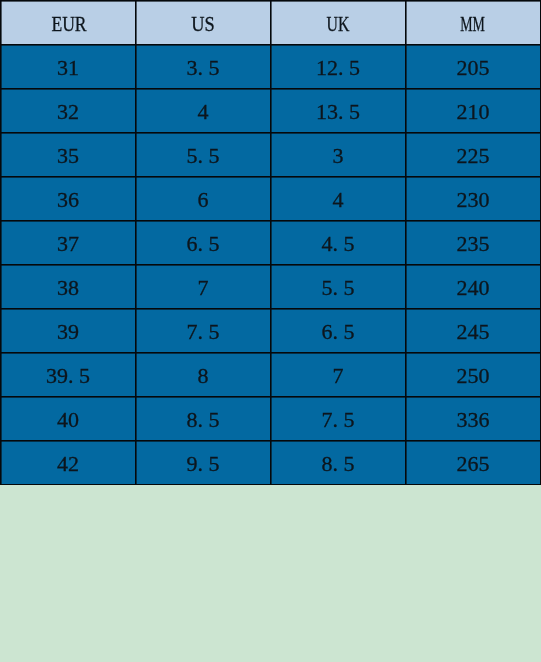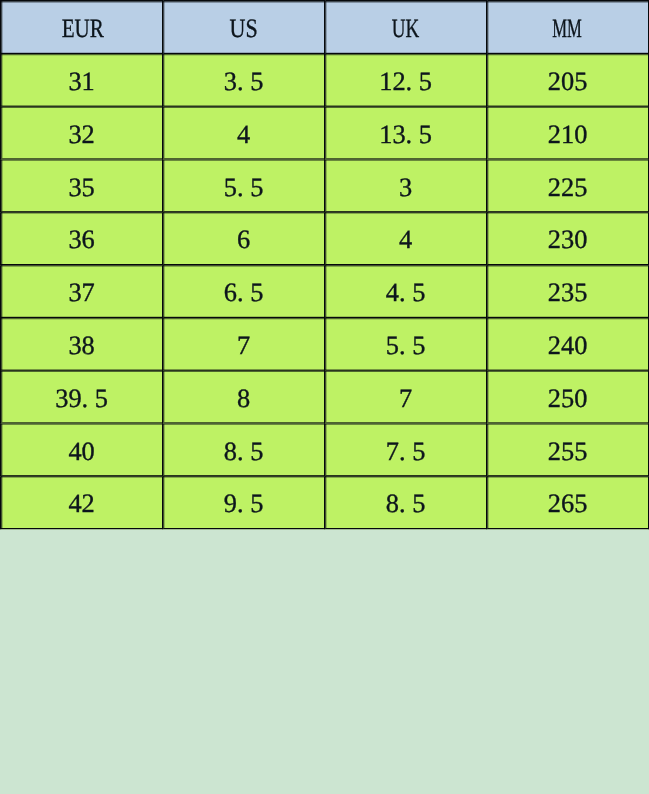--- a/index.html
+++ b/index.html
@@ -34,21 +34,21 @@
     font-size:22px;
     line-height:1;
     color:#0d151c;
     white-space:pre;
     
     box-shadow: inset 0 2px 0 -1px rgba(5,8,11,0.60),
                 inset 2px 0 0 -1px rgba(5,8,11,0.60);
   }
 
   .size-table th { background:#b9cfe6; }
-  .size-table td { background:#bef264; }
+  .size-table td { background:#0369a1; }
 
   
   .hdr-text {
     display:inline-block;
     position:relative;
     top:1px;
     transform-origin:50% 50%;
     -webkit-text-stroke:0.3px #0d151c;
   }
   .hdr-eur .hdr-text { transform:translateZ(0) translateX(1px) scaleX(0.80); }
@@ -113,30 +113,36 @@
       <td class="cell cell-uk"><span class="cell-text">4. 5</span></td>
       <td class="cell cell-mm"><span class="cell-text">235</span></td>
     </tr>
     <tr>
       <td class="cell cell-eur"><span class="cell-text">38</span></td>
       <td class="cell cell-us"><span class="cell-text">7</span></td>
       <td class="cell cell-uk"><span class="cell-text">5. 5</span></td>
       <td class="cell cell-mm"><span class="cell-text">240</span></td>
     </tr>
     <tr>
+      <td class="cell cell-eur"><span class="cell-text">39</span></td>
+      <td class="cell cell-us"><span class="cell-text">7. 5</span></td>
+      <td class="cell cell-uk"><span class="cell-text">6. 5</span></td>
+      <td class="cell cell-mm"><span class="cell-text">245</span></td>
+    </tr>
+    <tr>
       <td class="cell cell-eur"><span class="cell-text">39. 5</span></td>
       <td class="cell cell-us"><span class="cell-text">8</span></td>
       <td class="cell cell-uk"><span class="cell-text">7</span></td>
       <td class="cell cell-mm"><span class="cell-text">250</span></td>
     </tr>
     <tr>
       <td class="cell cell-eur"><span class="cell-text">40</span></td>
       <td class="cell cell-us"><span class="cell-text">8. 5</span></td>
       <td class="cell cell-uk"><span class="cell-text">7. 5</span></td>
-      <td class="cell cell-mm"><span class="cell-text">255</span></td>
+      <td class="cell cell-mm"><span class="cell-text">336</span></td>
     </tr>
     <tr>
       <td class="cell cell-eur"><span class="cell-text">42</span></td>
       <td class="cell cell-us"><span class="cell-text">9. 5</span></td>
       <td class="cell cell-uk"><span class="cell-text">8. 5</span></td>
       <td class="cell cell-mm"><span class="cell-text">265</span></td>
     </tr>
   </tbody>
 </table>
 

